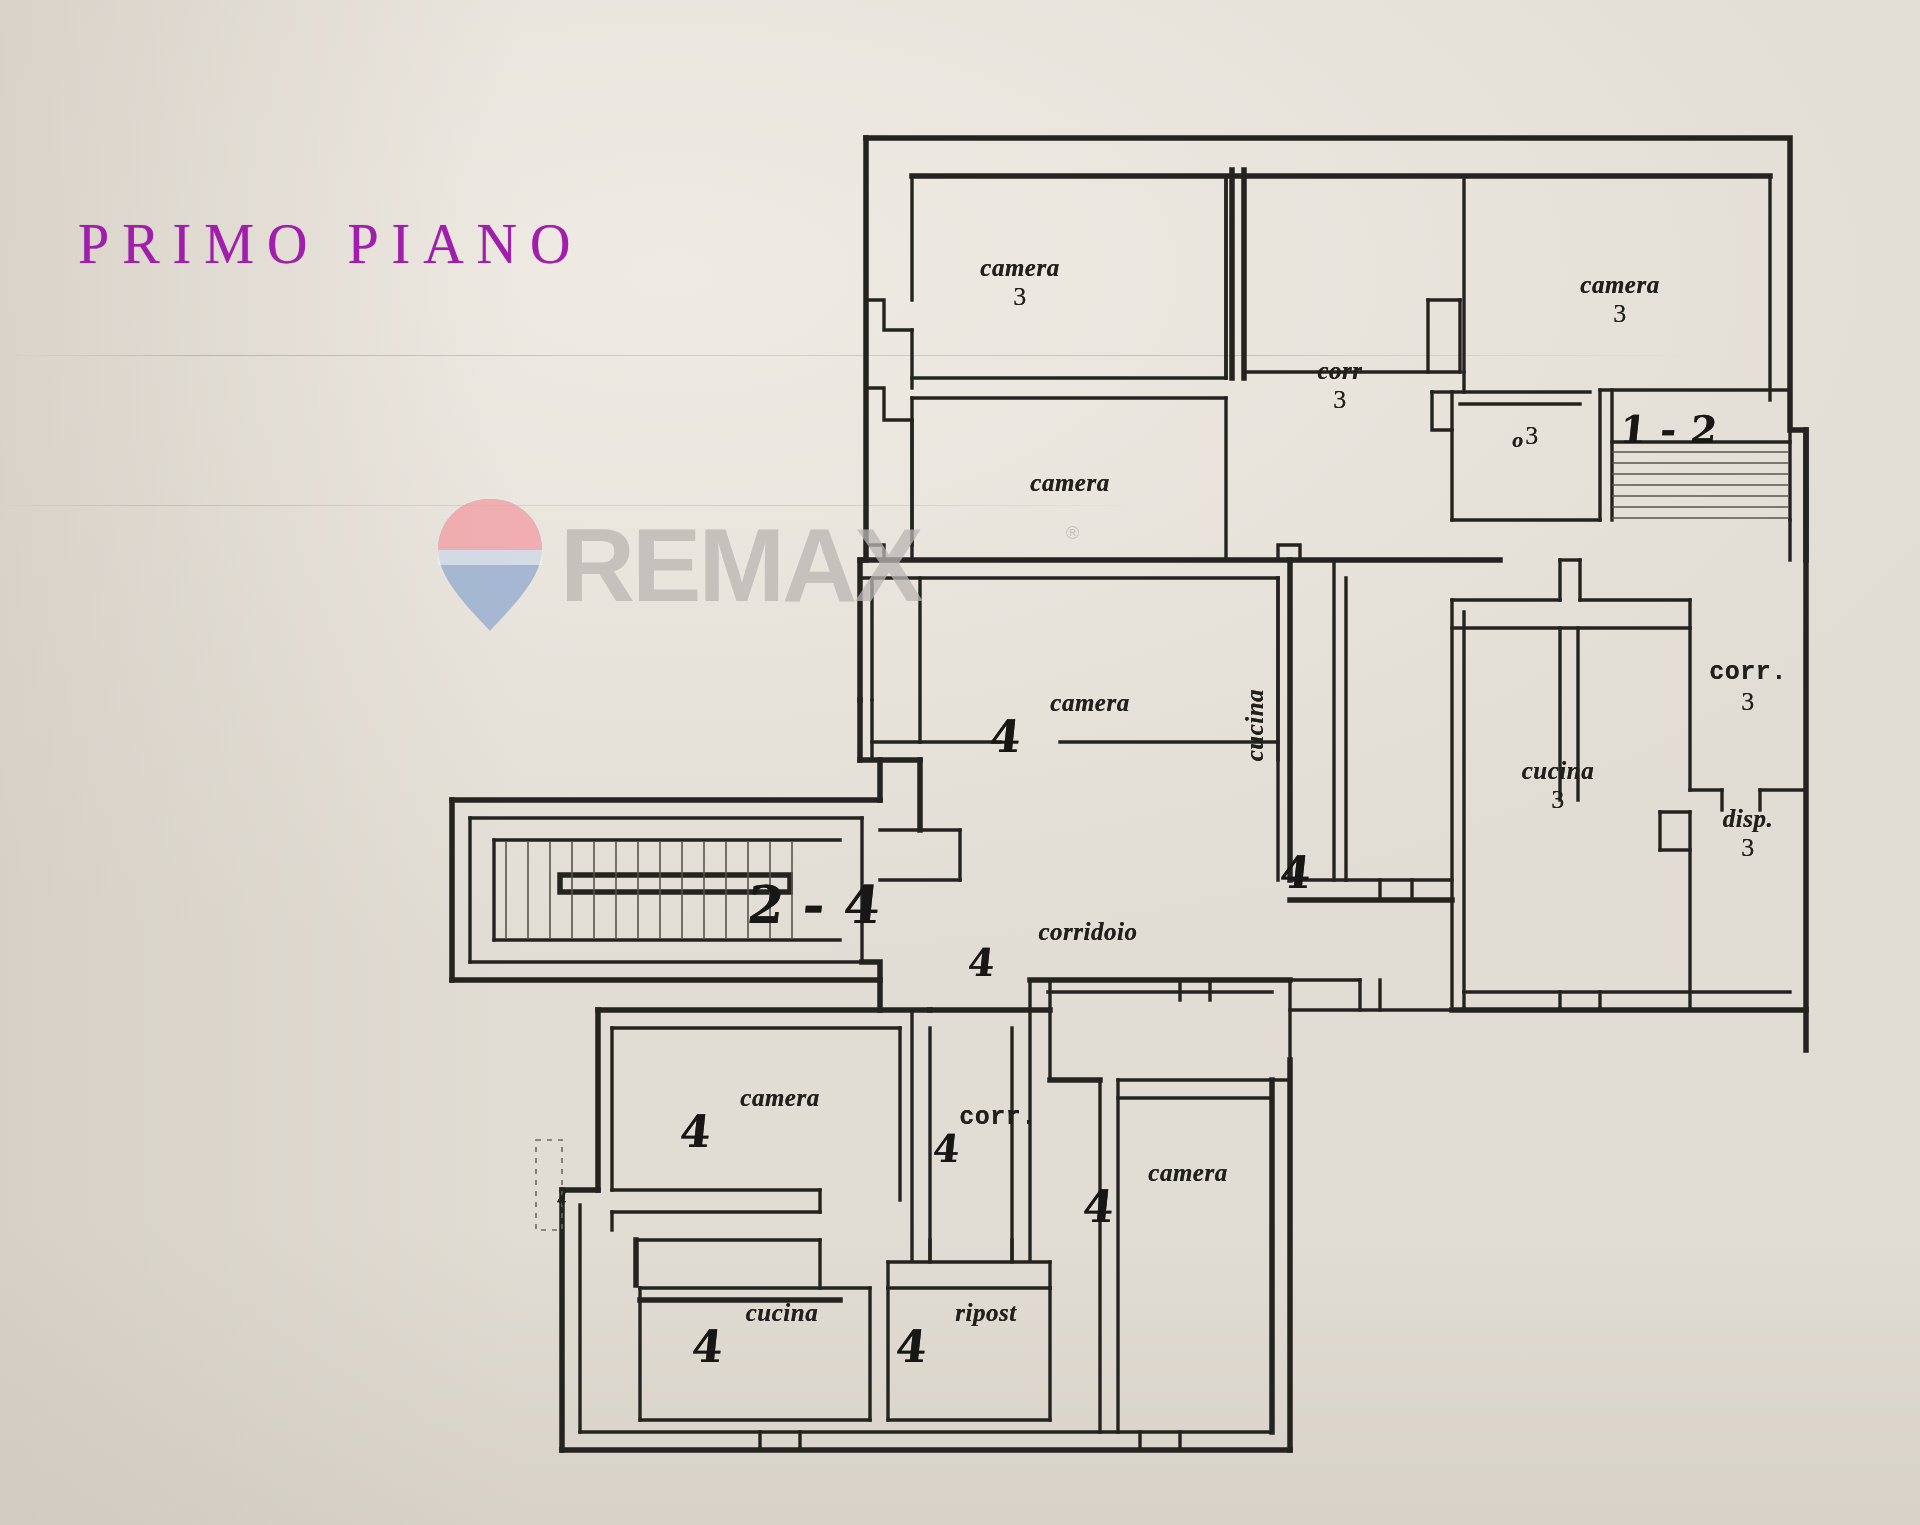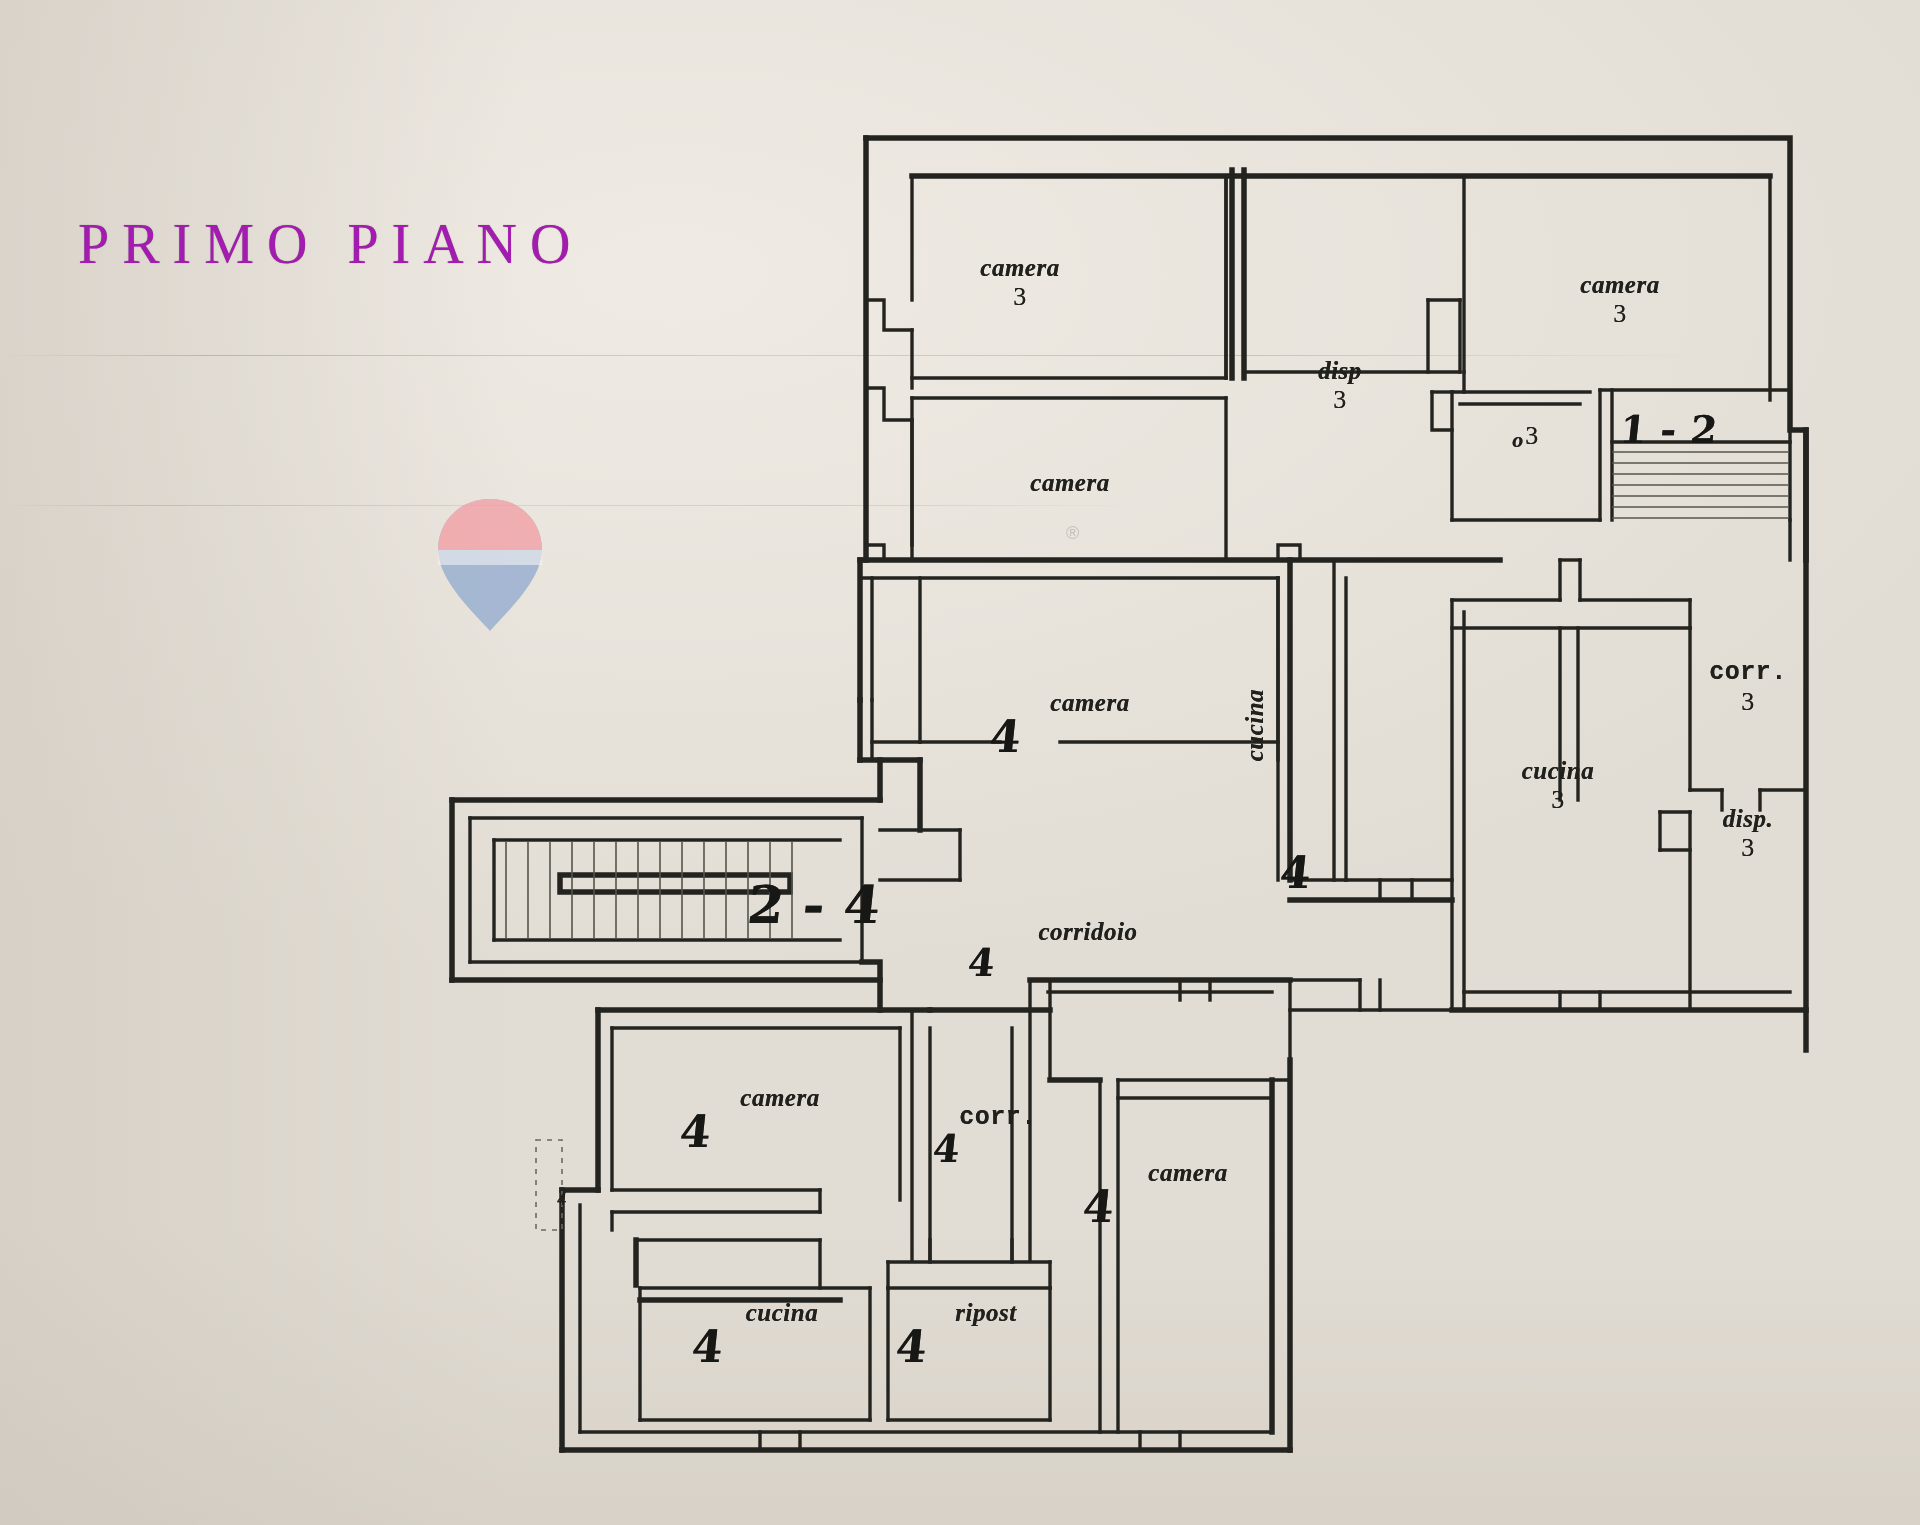--- a/index.html
+++ b/index.html
@@ -324,35 +324,36 @@
   <path class="w2" d="M 1180 1432 L 1180 1450"></path>
 </svg>
 </div>
 
 <div id="wm">
   <svg class="balloon" viewBox="0 0 120 140">
     <path d="M60 4 C30 4 8 26 8 55 C8 86 48 122 60 136 C72 122 112 86 112 55 C112 26 90 4 60 4 Z" fill="#8fa9cf"></path>
     <path d="M60 4 C30 4 8 26 8 55 L112 55 C112 26 90 4 60 4 Z" fill="#f29ca3"></path>
     <path d="M8 55 L112 55 L112 70 L8 70 Z" fill="#ffffff" opacity="0.55"></path>
   </svg>
+  <div class="word">REMAX</div>
   <div class="reg">®</div>
 </div>
 
 <div class="lbl" style="left:1020px;top:255px;width:180px;margin-left:-90px;">
   <span class="nm">camera</span>
   <span class="num">3</span>
 </div>
 
 <div class="lbl" style="left:1070px;top:470px;width:180px;margin-left:-90px;">
   <span class="nm">camera</span>
   <span class="num"></span>
 </div>
 
 <div class="lbl" style="left:1340px;top:358px;width:150px;margin-left:-75px;">
-  <span class="nm">disp</span>
+  <span class="nm">corr</span>
   <span class="num">3</span>
 </div>
 
 <div class="lbl" style="left:1620px;top:272px;width:190px;margin-left:-95px;">
   <span class="nm">camera</span>
   <span class="num">3</span>
 </div>
 
 <div class="lbl" style="left:1518px;top:428px;width:90px;margin-left:-45px;">
   <span class="nm small">o</span>

